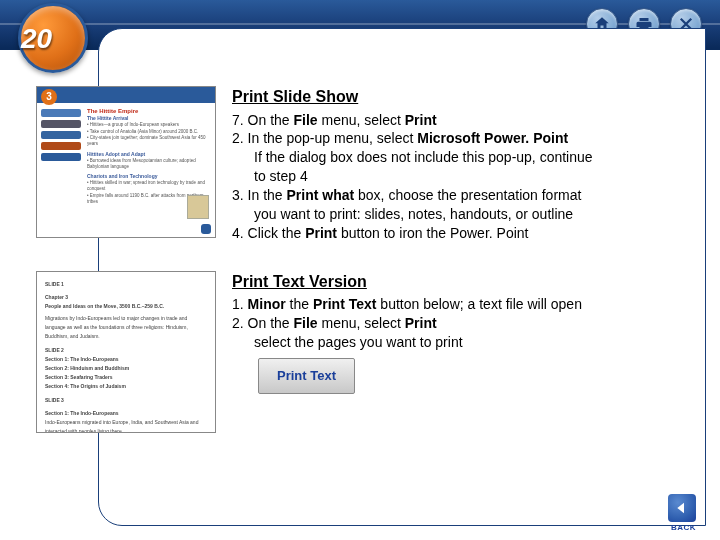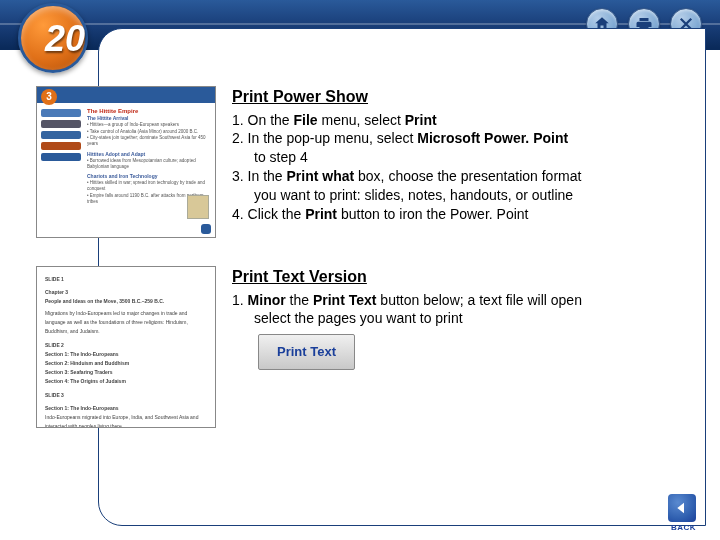--- a/index.html
+++ b/index.html
@@ -7,21 +7,21 @@
   
   .top-bar { position: relative; width: 720px; height: 70px; }
   .bar-bg { position: absolute; top: 0; left: 0; width: 720px; height: 50px; 
     background: linear-gradient(180deg, #2a5a9a 0%, #1a3f7a 50%, #0a2a5a 100%);
     border-bottom: 2px solid #0a2a5a; }
   .bar-bg::after { content:""; position:absolute; left:0; right:0; top:48%; height:2px; background: rgba(255,255,255,0.25); }
   
   .chapter-badge { position: absolute; left: 18px; top: 3px; width: 70px; height: 70px; border-radius: 50%;
     background: radial-gradient(circle at 35% 30%, #ff9a3a 0%, #e07018 55%, #b04e08 100%);
     border: 3px solid #2a5a9a; box-shadow: 0 2px 5px rgba(0,0,0,0.4), inset 0 3px 6px rgba(255,255,255,0.4); }
-  .chapter-num { color:#fff; font-size: 36px; font-weight:700; text-align:right; line-height:66px;
+  .chapter-num { color:#fff; font-size: 28px; font-weight:700; text-align:left; line-height:66px;
     text-shadow: 1px 2px 2px rgba(0,0,0,0.5); font-style: italic;}
   
   .top-icons { position: absolute; right: 18px; top: 8px; display:flex; gap:10px; }
   .tico { width:32px; height:32px; border-radius:50%;
     background: radial-gradient(circle at 35% 30%, #b4cde8 0%, #86aed6 55%, #5d8dc2 100%);
     border:1px solid #3a5a8a; box-shadow: inset 0 2px 3px rgba(255,255,255,0.5), 0 1px 2px rgba(0,0,0,0.3);
     display:flex; align-items:center; justify-content:center; color:#1a3f7a; cursor:pointer;}
   .tico svg { width:18px; height:18px; }
   
   .rounded-frame { position:absolute; left:98px; top:28px; right:14px; bottom:14px;
@@ -114,23 +114,24 @@
         <div class="t1-sub" style="margin-top:3px;">Hittites Adopt and Adapt</div>
         <div>• Borrowed ideas from Mesopotamian culture; adopted Babylonian language</div>
         <div class="t1-sub" style="margin-top:3px;">Chariots and Iron Technology</div>
         <div>• Hittites skilled in war; spread iron technology by trade and conquest</div>
         <div>• Empire falls around 1190 B.C. after attacks from northern tribes</div>
       </div>
       <div class="t1-img"></div>
       <div class="t1-nav"></div>
     </div>
     <div class="instr">
-      <h3>Print Power Show</h3>
-      <div class="line"><span>1.  On the </span><b>File</b><span> menu, select </span><b>Print</b></div>
+      <h3>Print Slide Show</h3>
+      <div class="line"><span>7.  On the </span><b>File</b><span> menu, select </span><b>Print</b></div>
       <div class="line"><span>2.  In the pop-up menu, select </span><b>Microsoft Power. Point</b></div>
+      <div class="ind">If the dialog box does not include this pop-up, continue</div>
       <div class="ind">to step 4</div>
       <div class="line"><span>3.  In the </span><b>Print what</b><span> box, choose the presentation format</span></div>
       <div class="ind">you want to print: slides, notes, handouts, or outline</div>
       <div class="line"><span>4. Click the </span><b>Print</b><span> button to iron the Power. Point</span></div>
     </div>
   </div>
 
   <div class="section" style="margin-top:28px; margin-left:8px;">
     <div class="thumb thumb2">
       <div style="font-weight:700;">SLIDE 1</div>
@@ -142,20 +143,21 @@
       <div style="font-weight:700;">Section 2: Hinduism and Buddhism</div>
       <div style="font-weight:700;">Section 3: Seafaring Traders</div>
       <div style="font-weight:700;">Section 4: The Origins of Judaism</div>
       <div style="font-weight:700; margin-top:5px;">SLIDE 3</div>
       <div style="font-weight:700; margin-top:4px;">Section 1: The Indo-Europeans</div>
       <div>Indo-Europeans migrated into Europe, India, and Southwest Asia and interacted with peoples living there.</div>
     </div>
     <div class="instr">
       <h3>Print Text Version</h3>
       <div class="line"><span>1.  </span><b>Minor</b><span> the </span><b>Print Text</b><span> button below; a text file will open</span></div>
+      <div class="line"><span>2.  On the </span><b>File</b><span> menu, select </span><b>Print</b></div>
       <div class="ind">select the pages you want to print</div>
       <div class="btn-print">Print Text</div>
     </div>
   </div>
 
 </div>
 
 <div class="back-group">
   <div class="back-ico">
     <svg width="16" height="16" viewBox="0 0 24 24" fill="#fff">

